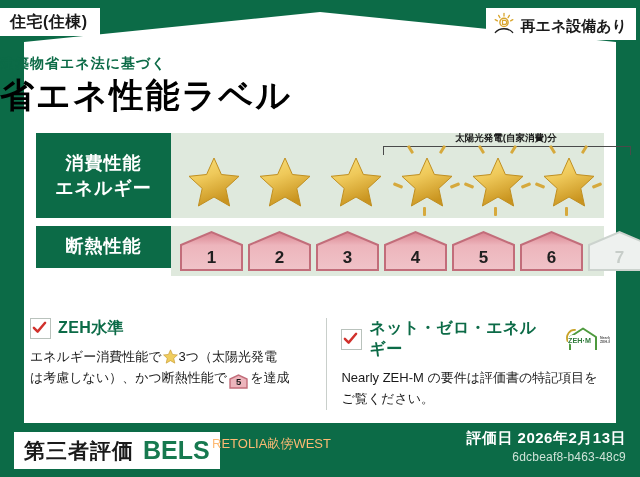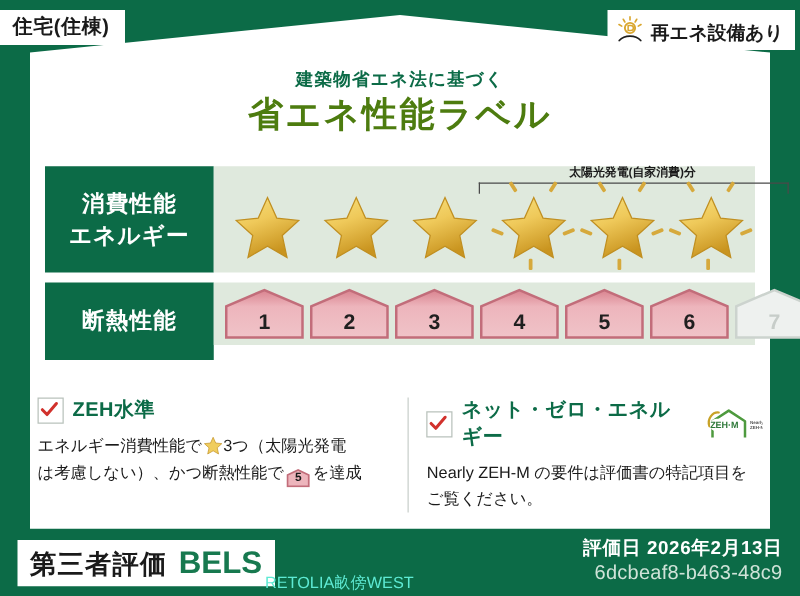--- a/index.html
+++ b/index.html
@@ -42,43 +42,43 @@
     display:flex;align-items:flex-end;gap:5px;
     z-index:6;
   }
   .tag-renewable .txt{
     font-size:15px;font-weight:bold;color:#1a1a1a;letter-spacing:0px;
   }
   .sun-icon{width:24px;height:24px;display:block;}
 
   
   .title-wrap{
-    position:absolute;left:0;top:55px;width:640px;text-align:center;z-index:5;
+    position:absolute;left:0;top:55px;width:640px;z-index:5;
   }
   .title-sub{
     font-size:14px;font-weight:bold;color:#0c6b47;letter-spacing:1px;
     line-height:1.2;margin-bottom:3px;
   }
   .title-main{
-    font-size:28px;font-weight:bold;color:#4d7c0f;letter-spacing:2px;
+    font-size:34px;font-weight:bold;color:#000000;letter-spacing:2px;
     line-height:1.2;
   }
 
   
   .rows{
     position:absolute;left:36px;top:133px;width:568px;z-index:5;
   }
   .metric-row{display:flex;align-items:stretch;margin-bottom:8px;}
   .metric-label{
     background:#0c6b47;color:#ffffff;
     display:flex;flex-direction:column;align-items:center;justify-content:center;
     font-weight:bold;letter-spacing:1px;flex:none;
   }
   .row-energy .metric-label{width:135px;height:85px;font-size:18px;line-height:1.35;}
-  .row-insul  .metric-label{width:135px;height:62px;font-size:18px;line-height:1.2;}
+  .row-insul  .metric-label{width:135px;height:42px;font-size:18px;line-height:1.2;}
 
   .metric-value{
     background:#dfe9dd;flex:1;position:relative;
   }
   .row-energy .metric-value{height:85px;}
   .row-insul  .metric-value{height:50px;}
 
   
   .stars{
     position:absolute;left:8px;bottom:2px;display:flex;align-items:flex-end;gap:2px;
@@ -143,26 +143,26 @@
     position:absolute;left:0;bottom:0;width:640px;height:54px;
     background:#0c6b47;z-index:6;
   }
   .bels-chip{
     position:absolute;left:14px;top:9px;background:#ffffff;
     padding:4px 10px;display:flex;align-items:center;gap:9px;
   }
   .bels-jp{font-size:21px;font-weight:bold;color:#1a1a1a;letter-spacing:1px;}
   .bels-en{font-size:25px;font-weight:bold;color:#17794f;letter-spacing:0px;font-family:"Liberation Sans",sans-serif;}
   .bldg-name{
-    position:absolute;left:212px;top:34px;
-    font-size:13px;color:#5eead4;letter-spacing:0px;
+    position:absolute;left:212px;top:12px;
+    font-size:13px;color:#fdba74;letter-spacing:0px;
   }
   .eval-wrap{position:absolute;right:14px;top:6px;text-align:right;}
   .eval-date{font-size:15px;color:#ffffff;font-weight:bold;letter-spacing:.5px;}
-  .eval-id{font-size:16px;color:#cfe3d8;letter-spacing:.2px;margin-top:2px;}
+  .eval-id{font-size:12px;color:#cfe3d8;letter-spacing:.2px;margin-top:2px;}
 </style>
 </head>
 <body>
 
 <div id="label-root">
 
   <div class="frame-green"></div>
   <div class="frame-white"></div>
 
   <div class="tag-housetype">

